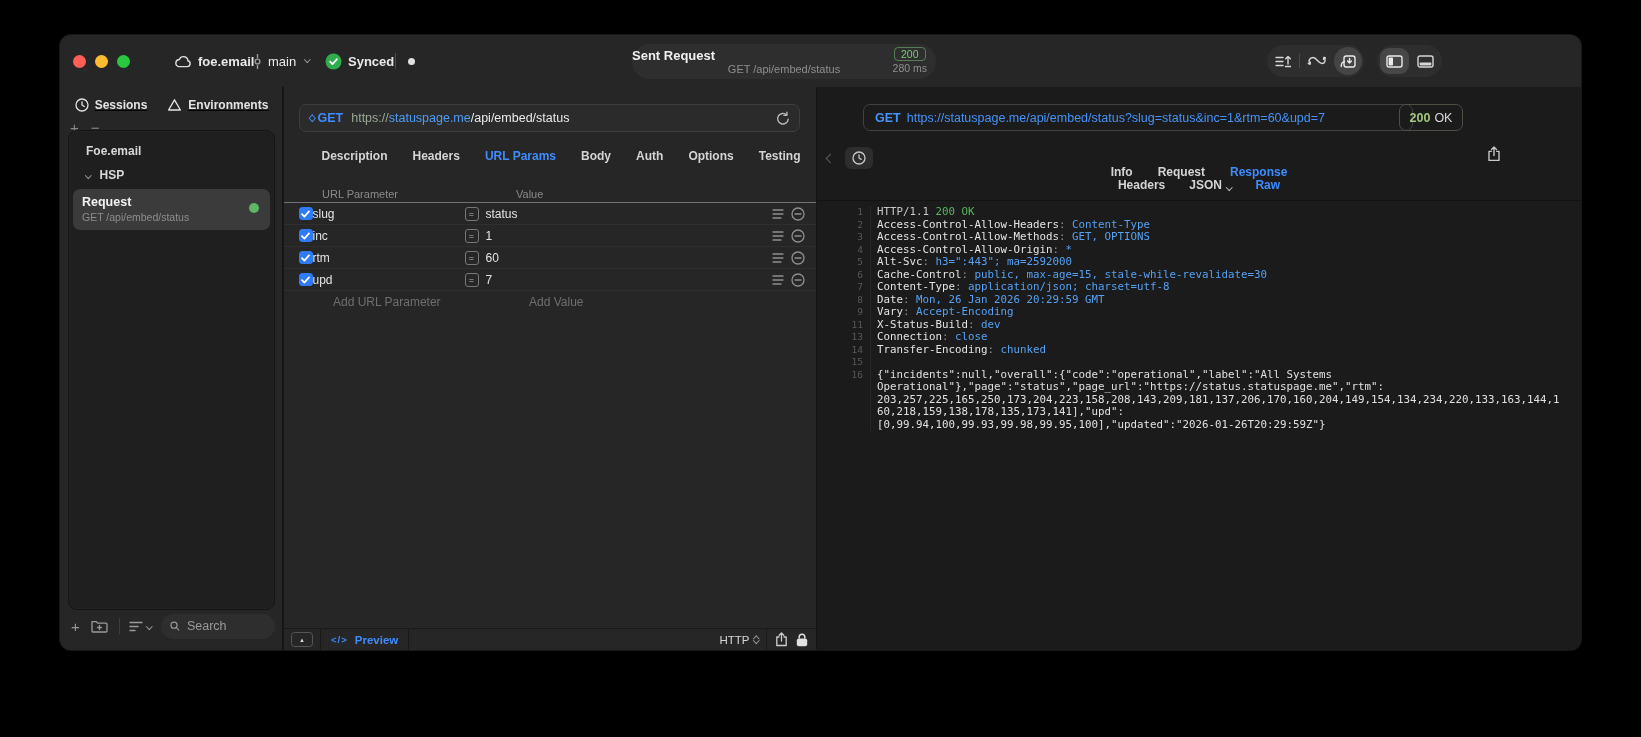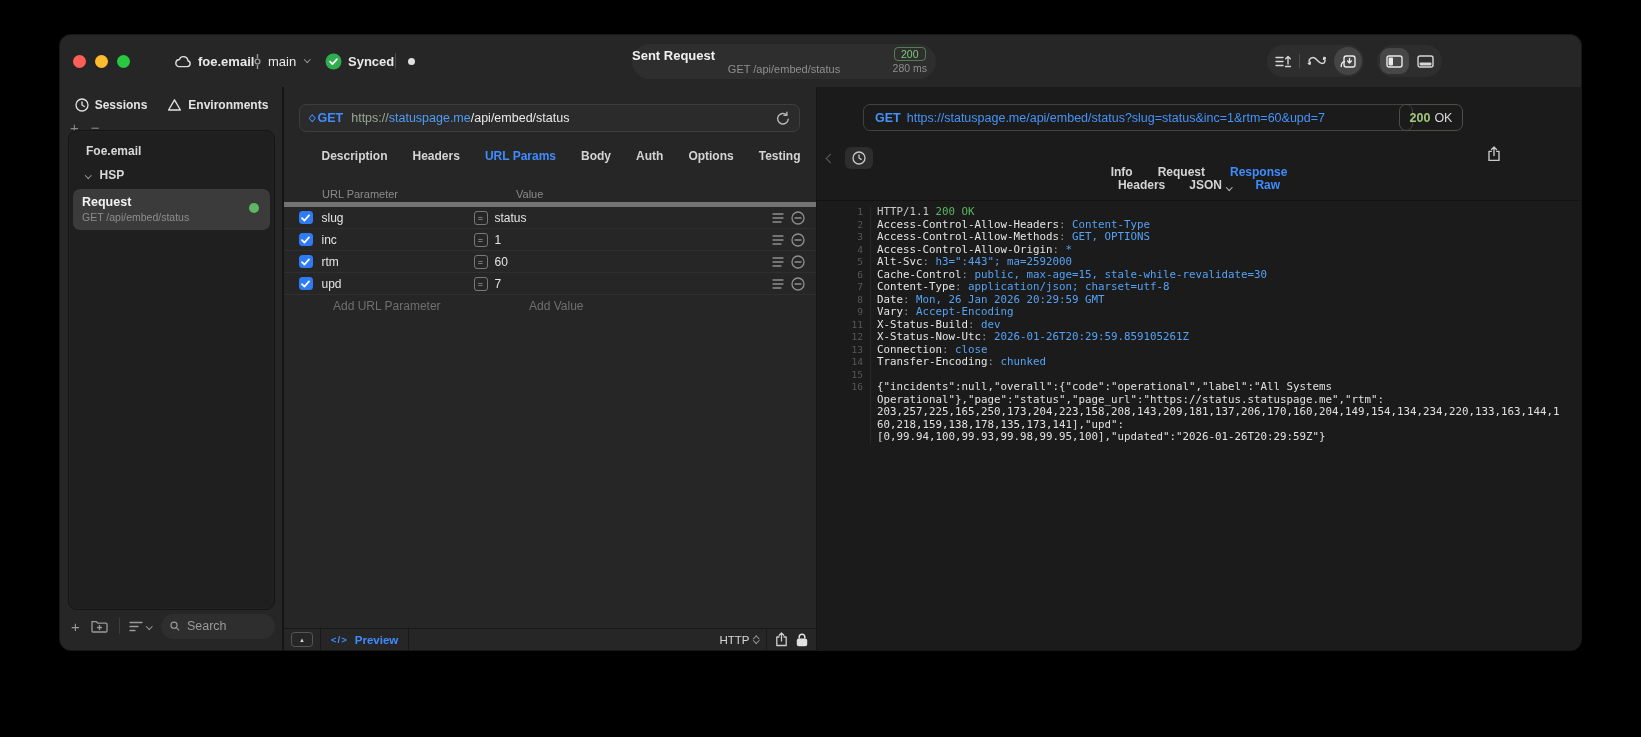--- a/index.html
+++ b/index.html
@@ -30,21 +30,21 @@
   .tb-vsep{width:1px;height:14px;background:#4a4a4a;}
 
   
   .content{position:absolute;left:0;top:52px;right:0;bottom:0;}
   .v-div{position:absolute;top:0;bottom:0;width:2px;background:#151515;}
   .sidebar{position:absolute;left:0;top:0;width:223px;bottom:0;}
   .main{position:absolute;left:224px;top:0;width:532px;bottom:0;background:#262626;}
   .right{position:absolute;left:757px;top:0;right:0;bottom:0;background:#1b1b1b;}
 
   
-  .sb-tabs{position:absolute;left:0;right:0;top:6px;height:24px;display:flex;justify-content:center;align-items:center;gap:20px;}
+  .sb-tabs{position:absolute;left:0;right:0;top:6px;height:24px;display:flex;justify-content:center;align-items:center;gap:20px;text-decoration:underline;}
   .sb-tab{display:flex;align-items:center;gap:6px;font-size:12px;font-weight:600;color:#e3e3e3;}
   .sb-pm{position:absolute;left:10px;top:32px;color:#8a8a8a;font-size:15px;display:flex;gap:12px;}
   .sb-panel{position:absolute;left:8px;right:8px;top:43px;height:478px;background:#1f1f1f;border:1px solid #141414;border-radius:9px;box-shadow:inset 0 0 0 .5px rgba(255,255,255,.04);}
   .tree-row{display:flex;align-items:center;gap:9px;height:24px;padding-left:17px;color:#d8d8d8;font-size:12px;font-weight:600;}
   .tree-row:first-child{margin-top:8px;}
   .req-card{margin:2px 4px 0 4px;background:#3b3b3b;border-radius:7px;padding:6px 12px 7px 9px;position:relative;}
   .req-name{font-size:12.5px;font-weight:700;color:#f2f2f2;}
   .req-sub{font-size:10.5px;color:#8d8d8d;margin-top:2px;}
   .req-dot{position:absolute;right:11px;top:14px;width:10px;height:10px;border-radius:50%;background:#5fb765;}
   .sb-bottom{position:absolute;left:8px;right:8px;bottom:11px;height:26px;display:flex;align-items:center;color:#9a9a9a;}
@@ -55,25 +55,25 @@
   
   .url-bar{position:absolute;left:15px;top:17px;width:499px;height:26px;background:#2b2b2b;border:1px solid #3e3e3e;border-radius:7px;display:flex;align-items:center;padding:0;}
   .method{display:flex;align-items:center;gap:3px;margin-left:10px;color:#3f8cff;font-weight:700;font-size:12.5px;}
   .url-text{margin-left:8px;font-size:12.5px;white-space:nowrap;overflow:hidden;flex:1;}
   .u-scheme{color:#9aa793}.u-host{color:#4f9cf7}.u-path{color:#e9e9e9}
   .refresh{margin-right:9px;color:#b9b9b9;}
   .etabs{position:absolute;left:0;right:0;top:62px;height:20px;display:flex;justify-content:center;gap:25px;padding-left:22px;}
   .tab{font-size:12px;font-weight:600;color:#d4d4d4;}
   .tab.on{color:#3f8cff;}
   .ptable{position:absolute;left:0;right:0;top:98px;}
-  .phead{display:flex;height:17px;align-items:center;font-size:11px;color:#8a8a8a;border-bottom:5px solid #737373;}
+  .phead{display:flex;height:17px;align-items:center;font-size:11px;color:#8a8a8a;border-bottom:1px solid #737373;}
   .phead .h1{margin-left:38px;}.phead .h2{margin-left:0;position:absolute;left:232px;}
   .prow{display:flex;align-items:center;height:21px;border-bottom:1px solid #2f2f2f;font-size:12px;color:#e4e4e4;}
   .pcheck{margin-left:15px;width:13.5px;height:13.5px;background:#2f7bf6;border-radius:3.5px;display:flex;align-items:center;justify-content:center;}
-  .pname{margin-left:9px;width:152px;}
+  .pname{width:152px;}
   .pval{display:flex;align-items:center;}
   .eq{width:12px;height:12px;border:1px solid #787878;border-radius:3px;color:#bdbdbd;font-size:9px;display:flex;align-items:center;justify-content:center;}
   .pvtext{margin-left:7px;}
   .rowicons{margin-left:auto;display:flex;align-items:center;gap:7px;padding-right:11px;color:#8f8f8f;}
   .addrow{display:flex;align-items:center;height:21px;font-size:12px;color:#6f6f6f;padding-left:11px;}
   .addrow .a1{margin-left:38px;width:176px;}
   .e-footer{position:absolute;left:0;right:0;bottom:0;height:21px;border-top:1px solid #191919;display:flex;align-items:center;font-size:11.5px;color:#d6d6d6;}
   .fbox{margin-left:7px;width:20px;height:13px;border:1px solid #565656;border-radius:3.5px;display:flex;align-items:center;justify-content:center;color:#d9d9d9;font-size:6px;}
   .fsep{width:1px;height:21px;background:#191919;margin:0 0;}
   .fprev{display:flex;align-items:center;gap:7px;color:#3f8cff;font-weight:600;margin:0 10px;}
@@ -513,24 +513,20 @@
             </div>
             <div class="crow">
               <span class="ln">9</span>
               <span class="lc"><span class="c-hn">Vary</span><span class="c-pc">: </span><span class="c-hv">Accept-Encoding</span></span>
             </div>
             <div class="crow">
               <span class="ln">11</span>
               <span class="lc"><span class="c-hn">X-Status-Build</span><span class="c-pc">: </span><span class="c-hv">dev</span></span>
             </div>
             <div class="crow">
-              <span class="ln">12</span>
-              <span class="lc"><span class="c-hn">X-Status-Now-Utc</span><span class="c-pc">: </span><span class="c-hv">2026-01-26T20:29:59.859105261Z</span></span>
-            </div>
-            <div class="crow">
               <span class="ln">13</span>
               <span class="lc"><span class="c-hn">Connection</span><span class="c-pc">: </span><span class="c-hv">close</span></span>
             </div>
             <div class="crow">
               <span class="ln">14</span>
               <span class="lc"><span class="c-hn">Transfer-Encoding</span><span class="c-pc">: </span><span class="c-hv">chunked</span></span>
             </div>
             <div class="crow">
               <span class="ln">15</span>
               <span class="lc"></span>

